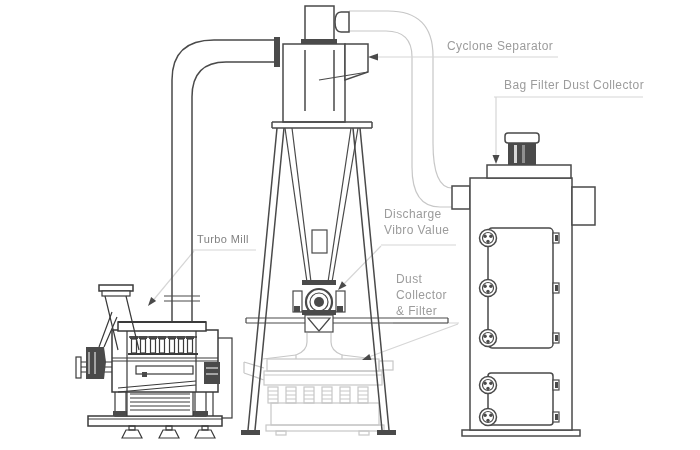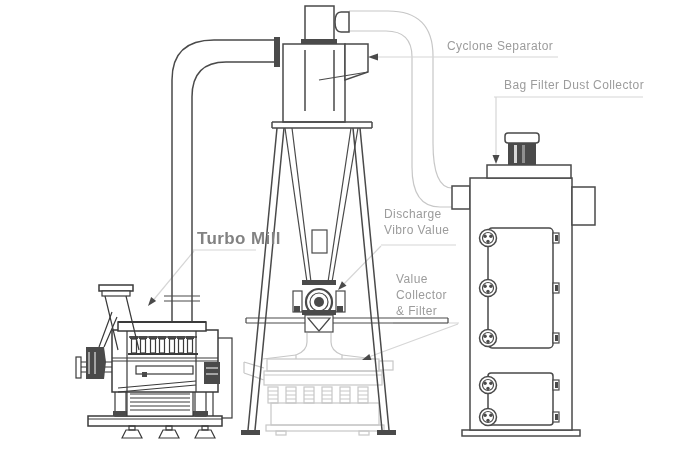--- a/index.html
+++ b/index.html
@@ -23,21 +23,21 @@
   .f{fill:var(--machine-line);stroke:none;}
   .mill{stroke:var(--machine-line-strong);}
   .lt{stroke:var(--light-line);stroke-width:1.2;fill:none;}
   .ld{stroke:var(--leader-line);stroke-width:1.2;fill:none;}
   .ah{fill:var(--machine-line);stroke:none;}
   .wl{stroke:#ffffff;stroke-width:1;fill:none;}
   
   .lbl{position:absolute;font-size:12px;letter-spacing:.4px;line-height:16px;
        color:var(--label-text);white-space:nowrap;}
   .lbl span{display:block;}
-  .lbl.bold{font-weight:bold;font-size:17px;color:var(--label-text-strong);}
+  .lbl.bold{font-weight:normal;font-size:11px;color:var(--label-text-strong);}
 </style>
 </head>
 <body>
 
 <div id="stage">
 
 <svg width="700" height="450" viewBox="0 0 700 450">
 
   <g>
     <path class="lt" d="M307,333 V342 Q307,351 296,355 V359 M331,333 V342 Q331,351 342,355 V359"></path>
@@ -272,18 +272,18 @@
   <div class="lbl" style="left:504px;top:77px;">Bag Filter Dust Collector</div>
 
   <div class="lbl bold" style="left:197px;top:231px;">Turbo Mill</div>
 
   <div class="lbl" style="left:384px;top:206px;">
     <span>Discharge</span>
     <span>Vibro Value</span>
   </div>
 
   <div class="lbl" style="left:396px;top:271px;">
-    <span>Value</span>
+    <span>Dust</span>
     <span>Collector</span>
     <span>&amp; Filter</span>
   </div>
 
 </div>
 
 </body></html>

